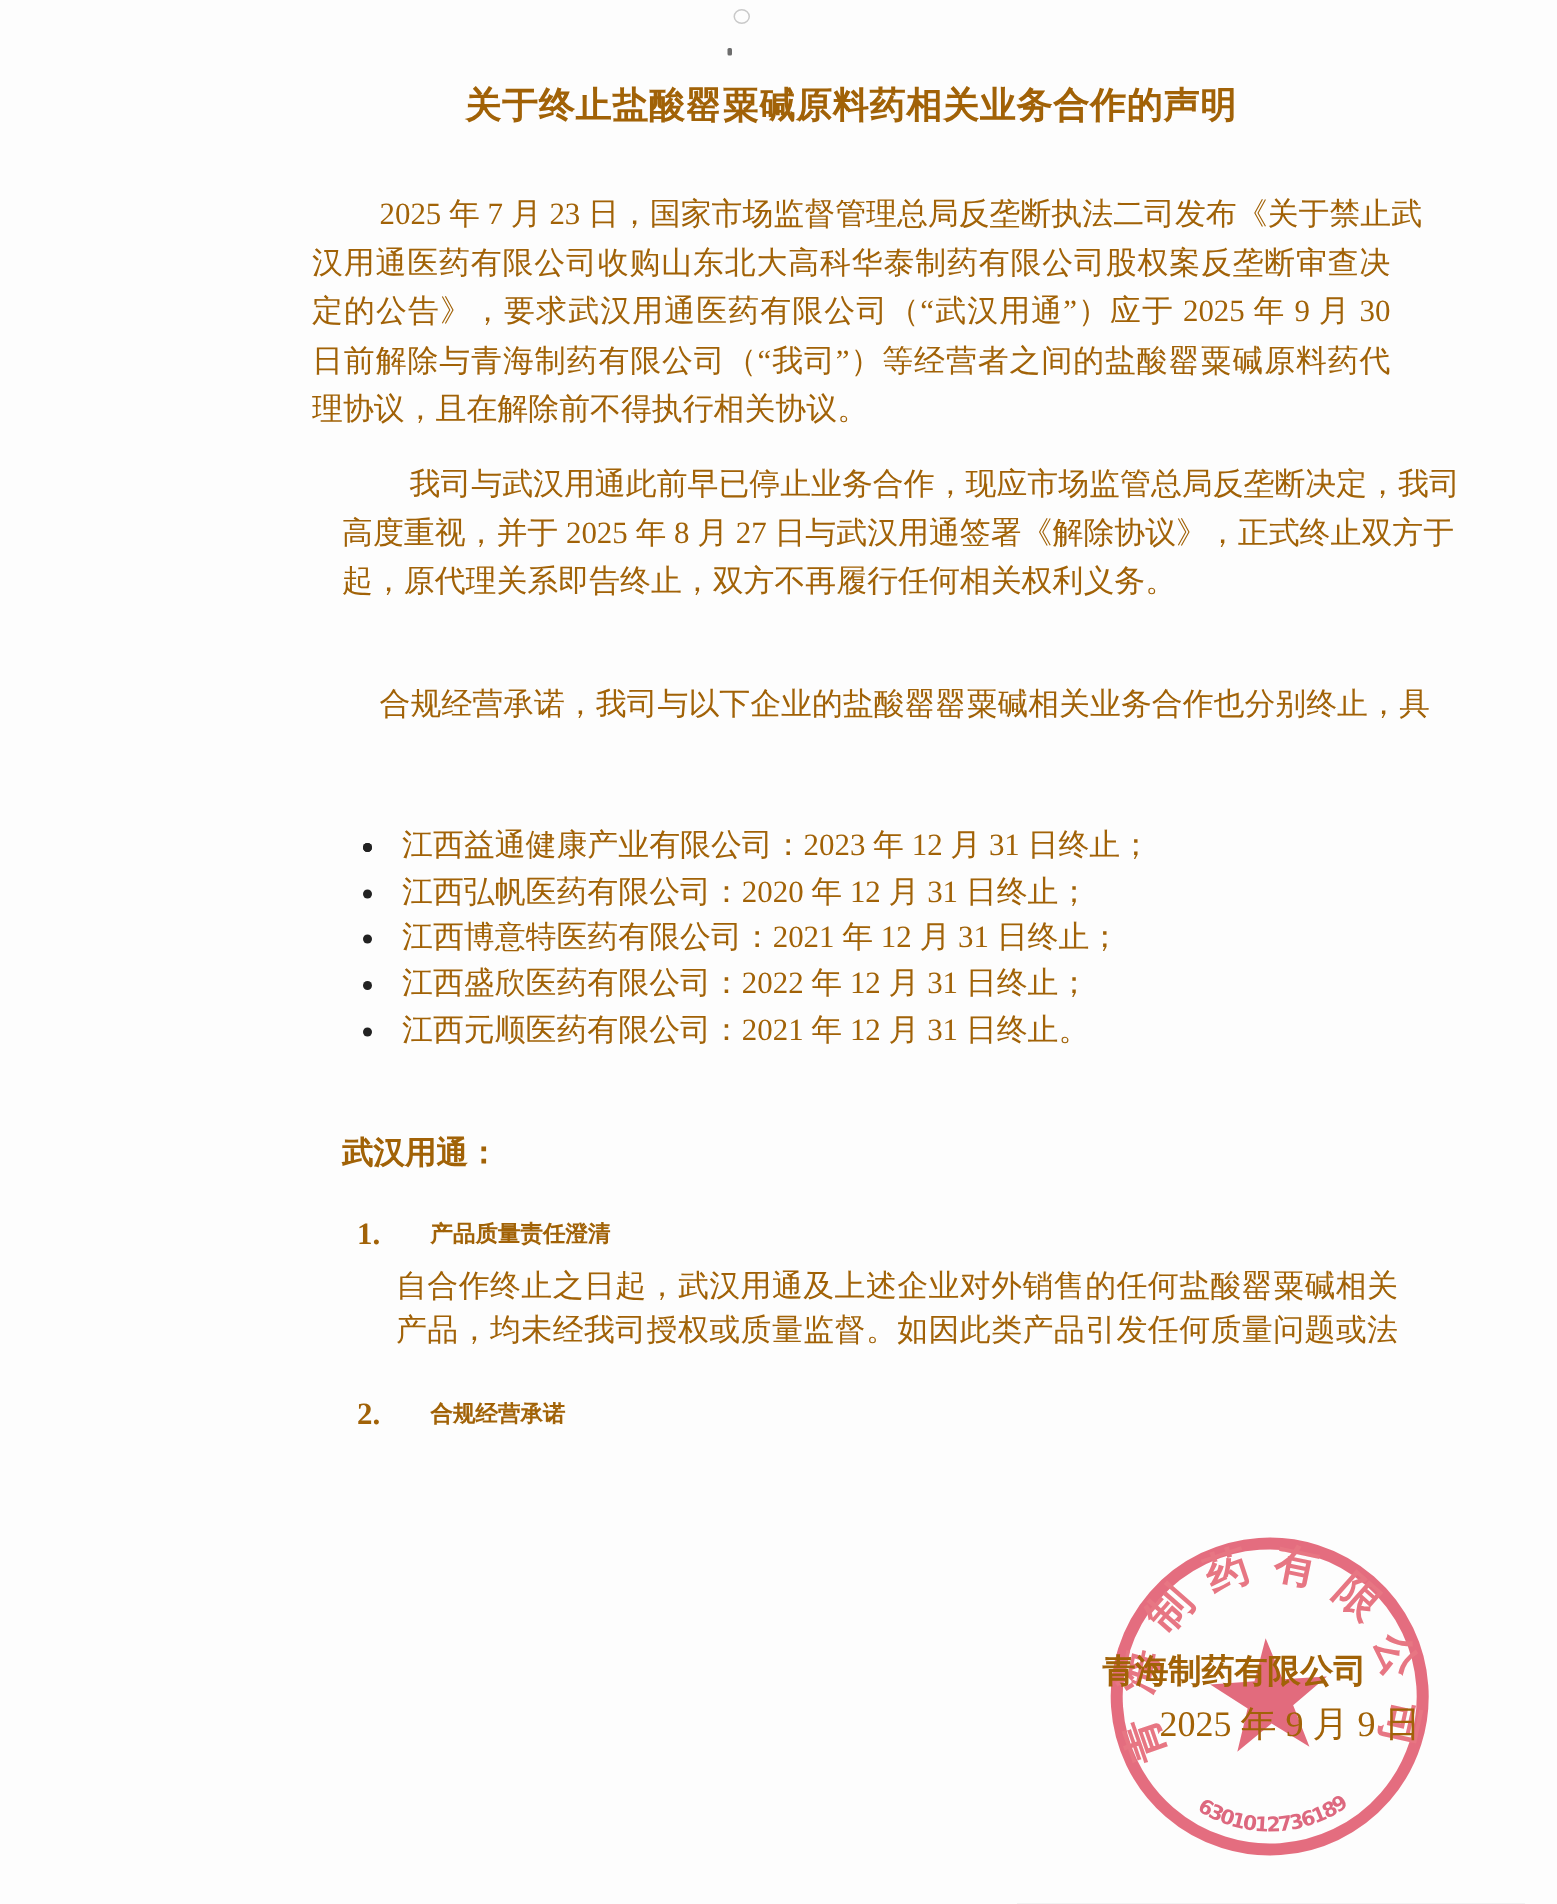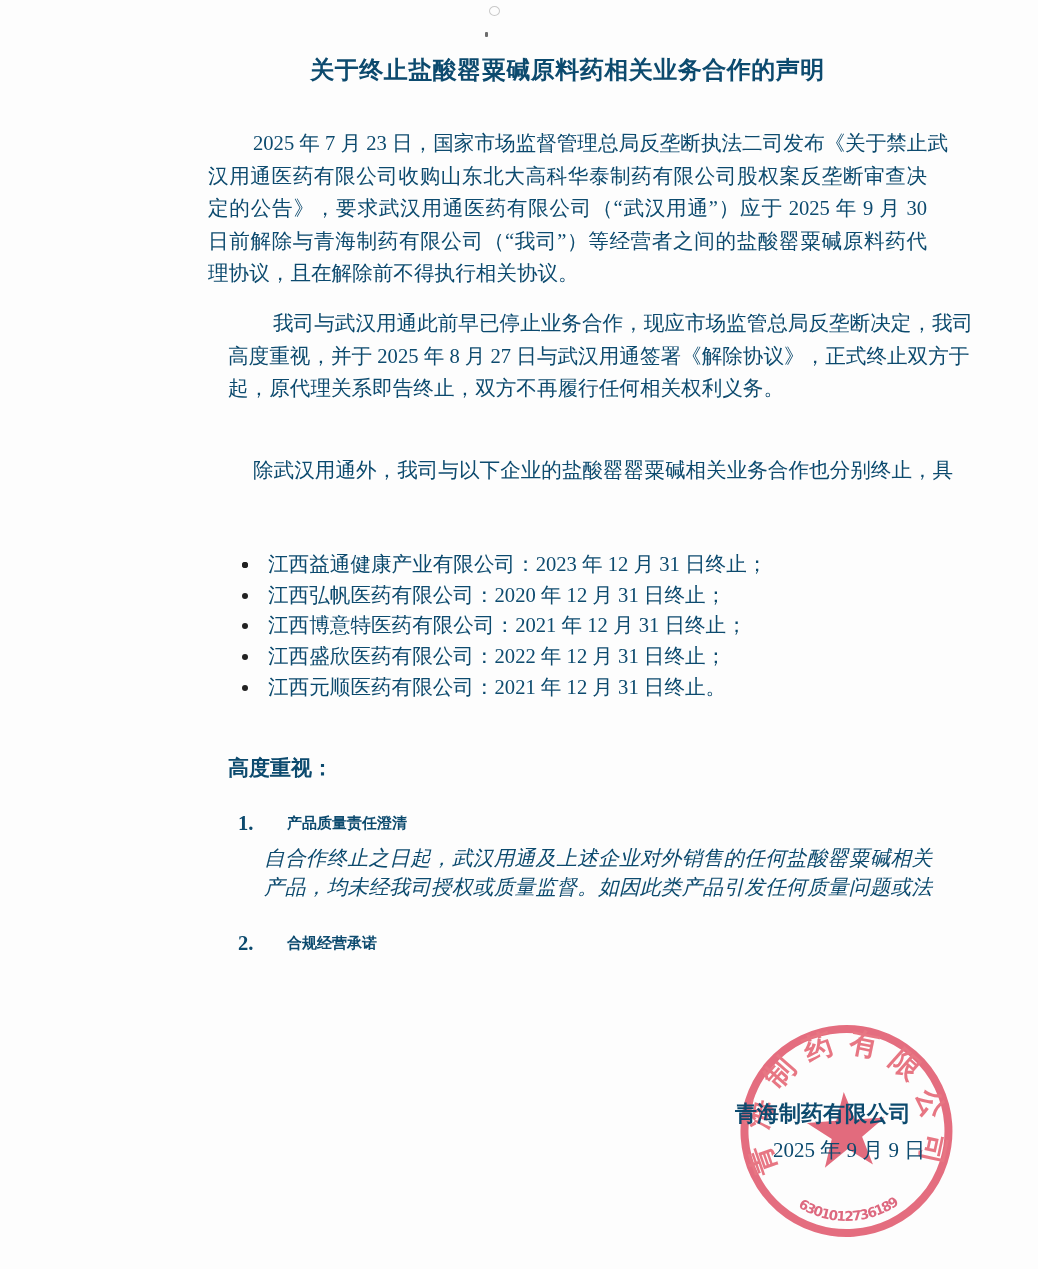--- a/index.html
+++ b/index.html
@@ -1,20 +1,20 @@
 <!DOCTYPE html>
 <html><head>
 <meta charset="utf-8">
 <style>
   html,body { margin:0; padding:0; background:#e9e9e9; }
   .page {
     position:relative; width:1038px; height:1269px;
     background:#fdfdfd; overflow:hidden;
     font-family:"Liberation Serif","DejaVu Serif",serif;
-    color:#0c4a6e;
+    color:#a16207;
   }
   .doc-title {
     position:absolute; left:208px; top:54px; width:719px;
     font-size:24px; font-weight:700; text-align:center;
     letter-spacing:0.5px; white-space:nowrap; margin:0;
   }
   .para {
     position:absolute; left:208px; width:719px;
     font-size:20.6px; line-height:32.5px;
   }
@@ -42,29 +42,29 @@
   .item-heading {
     position:absolute; left:287px; font-size:15px; font-weight:700; line-height:26px; margin:0;
   }
   .num1, .head1 { top:810px; }
   .num2, .head2 { top:930px; }
   .item-body {
     position:absolute; left:264px; width:668px; font-size:20.6px;
   }
   .body1 { top:844px; line-height:28.5px; }
   .body2 { top:964px; line-height:32px; }
-  .item-body .line { text-align:justify; text-align-last:justify; white-space:nowrap;font-style:italic; }
+  .item-body .line { text-align:justify; text-align-last:justify; white-space:nowrap; }
   .item-body .line.last { text-align-last:left; }
   .sig-company {
     position:absolute; left:735px; top:1101px; z-index:2;
     font-size:22px; font-weight:700; line-height:26px; white-space:nowrap;
   }
   .sig-date {
     position:absolute; left:773px; top:1137px; z-index:2;
-    font-size:21px; line-height:26px; white-space:nowrap;
+    font-size:24px; line-height:26px; white-space:nowrap;
   }
   .seal {
     position:absolute; left:736px; top:1021px; z-index:1;
     transform:rotate(-4deg);
   }
   .speck1 { position:absolute; left:489px; top:6px; width:9px; height:8px;
     border:1.5px solid #c9c9c9; border-radius:50%; }
   .speck2 { position:absolute; left:485px; top:32px; width:3px; height:5px;
     background:#6d6d6d; border-radius:1px; }
 </style>
@@ -86,33 +86,33 @@
     <div class="line last">理协议，且在解除前不得执行相关协议。</div>
   </div>
 
   <div class="para p2">
     <div class="line indent">我司与武汉用通此前早已停止业务合作，现应市场监管总局反垄断决定，我司</div>
     <div class="line">高度重视，并于 2025 年 8 月 27 日与武汉用通签署《解除协议》，正式终止双方于</div>
     <div class="line last">起，原代理关系即告终止，双方不再履行任何相关权利义务。</div>
   </div>
 
   <div class="para p3">
-    <div class="line indent">除武汉用通外，我司与以下企业的盐酸罂罂粟碱相关业务合作也分别终止，具</div>
+    <div class="line indent">合规经营承诺，我司与以下企业的盐酸罂罂粟碱相关业务合作也分别终止，具</div>
   </div>
 
   <ul class="bullet-list">
     <li><span class="dot"></span></li>
     <li><span class="dot"></span><span>江西益通健康产业有限公司：2023 年 12 月 31 日终止；</span></li>
     <li><span class="dot"></span><span>江西弘帆医药有限公司：2020 年 12 月 31 日终止；</span></li>
     <li><span class="dot"></span><span>江西博意特医药有限公司：2021 年 12 月 31 日终止；</span></li>
     <li><span class="dot"></span><span>江西盛欣医药有限公司：2022 年 12 月 31 日终止；</span></li>
     <li><span class="dot"></span><span>江西元顺医药有限公司：2021 年 12 月 31 日终止。</span></li>
   </ul>
 
-  <h2 class="special-heading">高度重视：</h2>
+  <h2 class="special-heading">武汉用通：</h2>
 
   <span class="item-num num1">1.</span>
   <h3 class="item-heading head1">产品质量责任澄清</h3>
   <div class="item-body body1">
     <div class="line">自合作终止之日起，武汉用通及上述企业对外销售的任何盐酸罂粟碱相关</div>
     <div class="line">产品，均未经我司授权或质量监督。如因此类产品引发任何质量问题或法</div>
   </div>
 
   <span class="item-num num2">2.</span>
   <h3 class="item-heading head2">合规经营承诺</h3>

